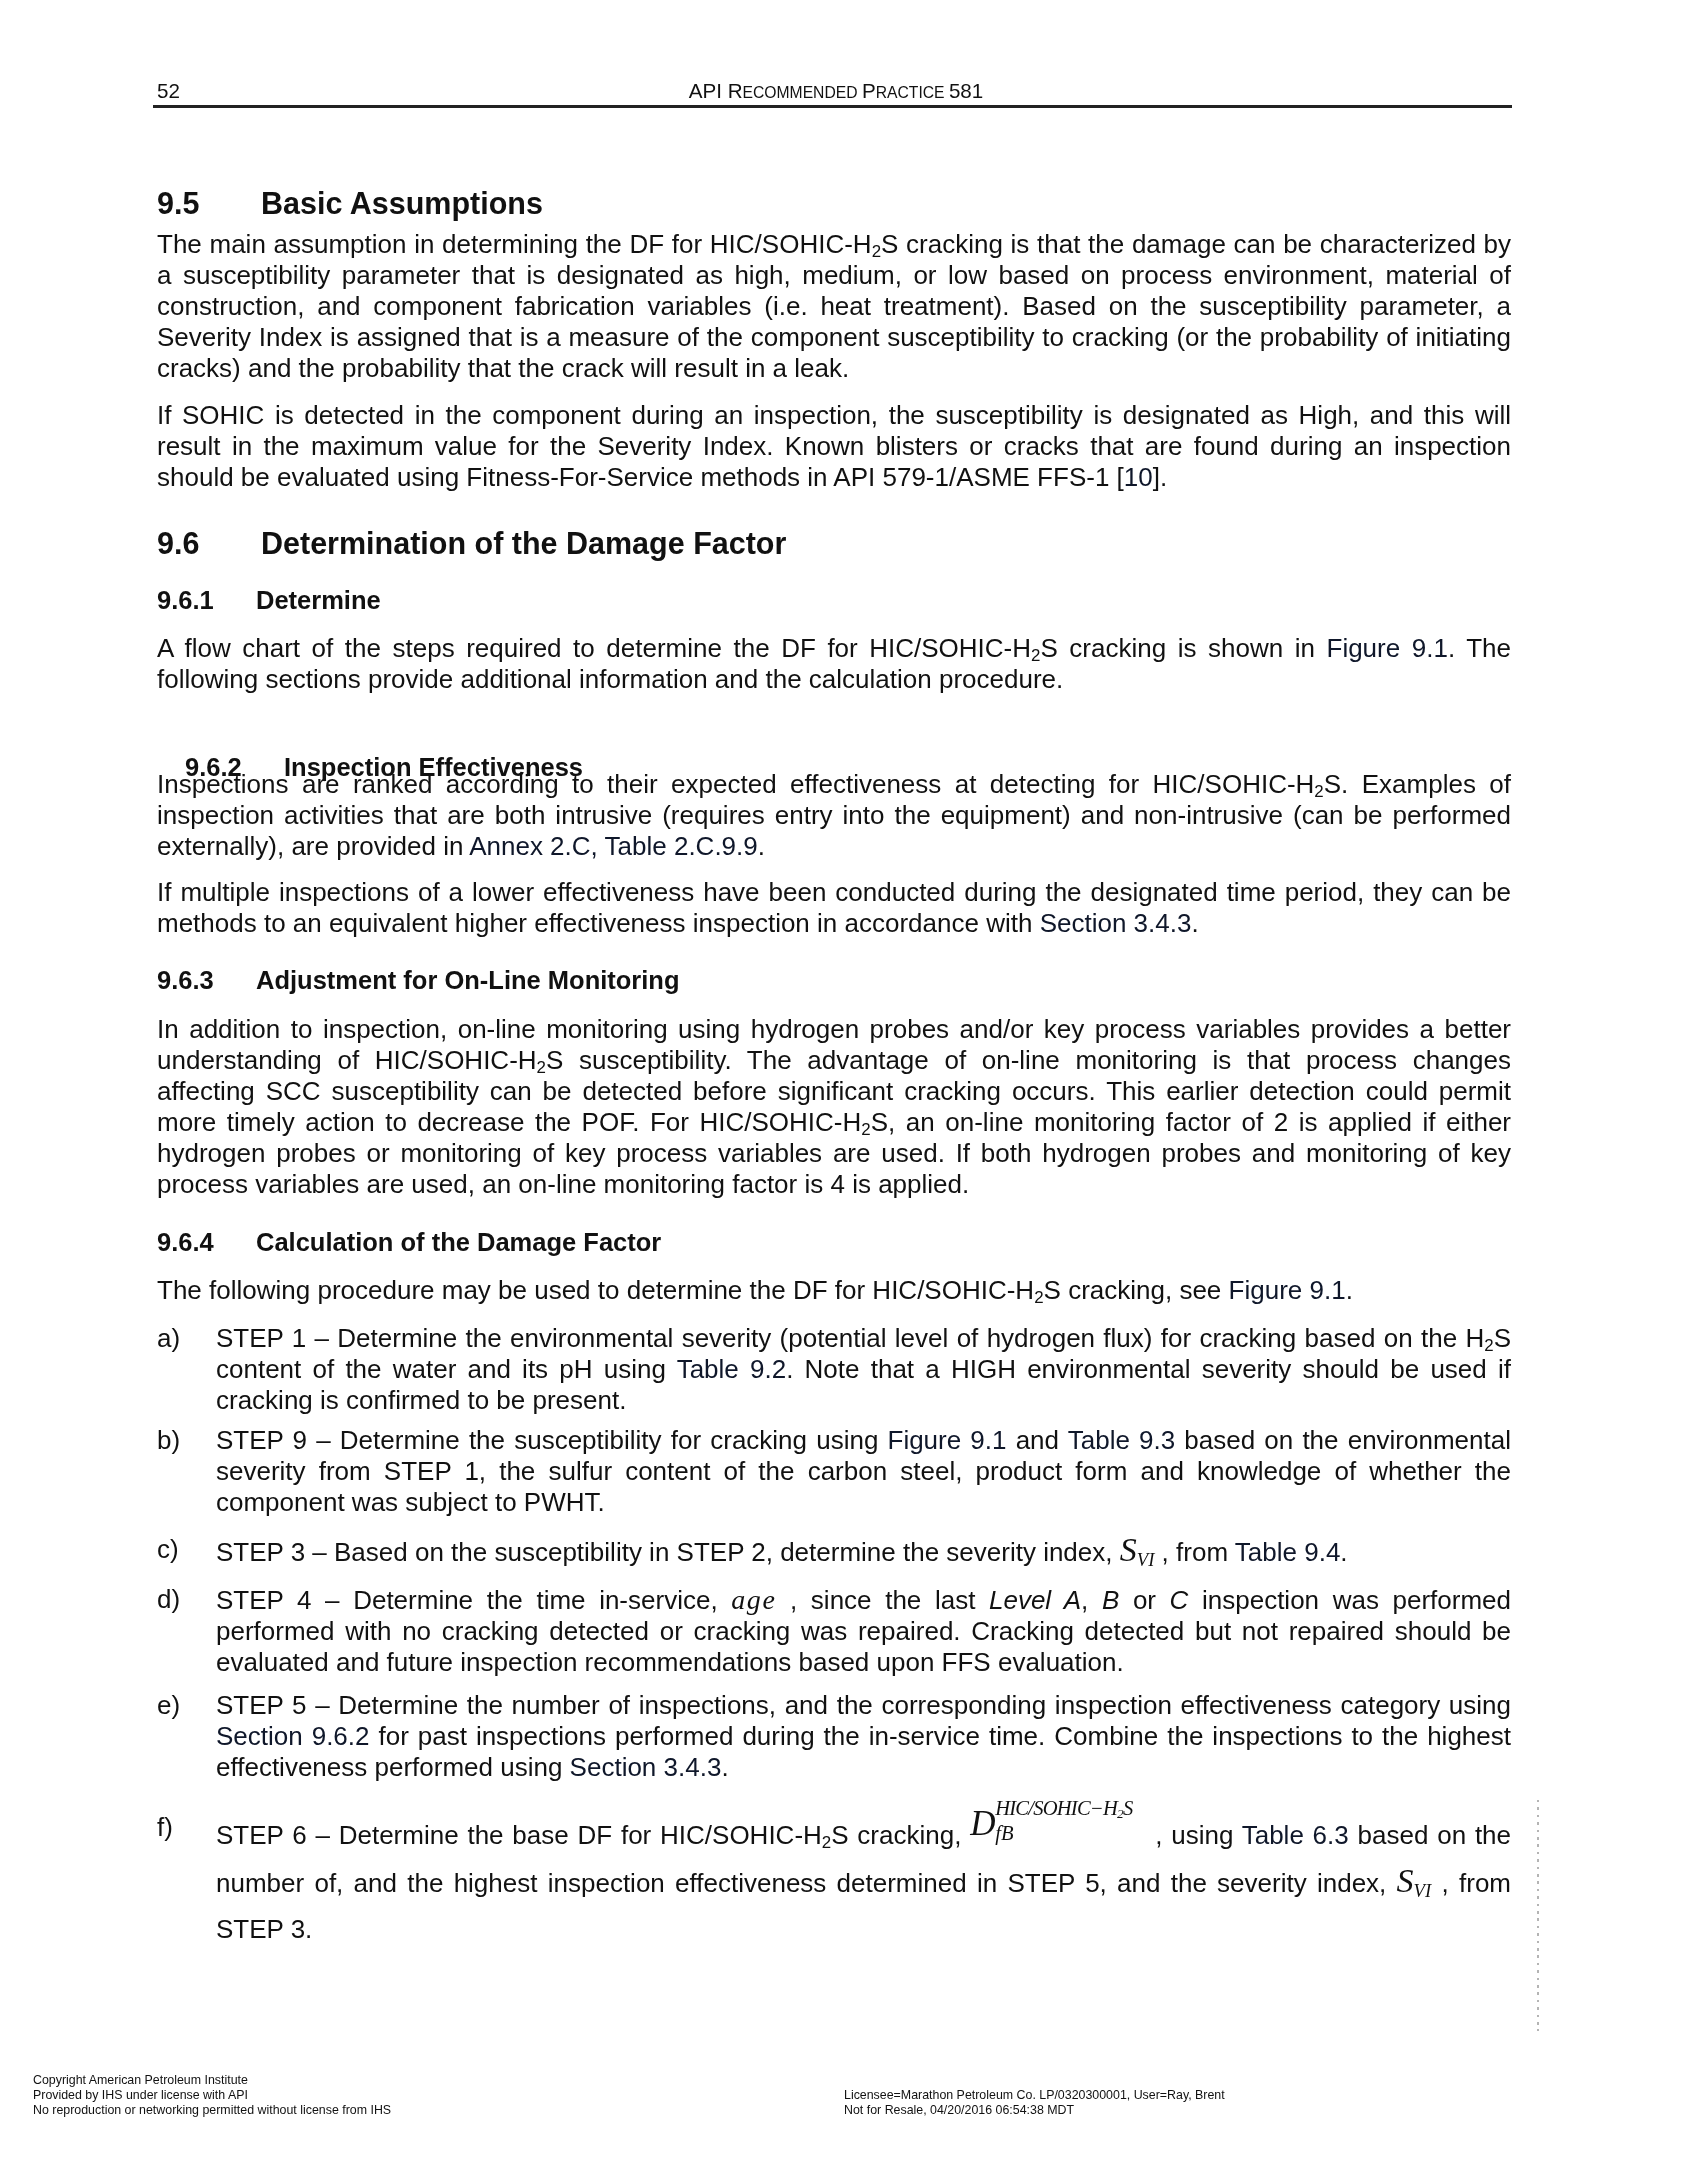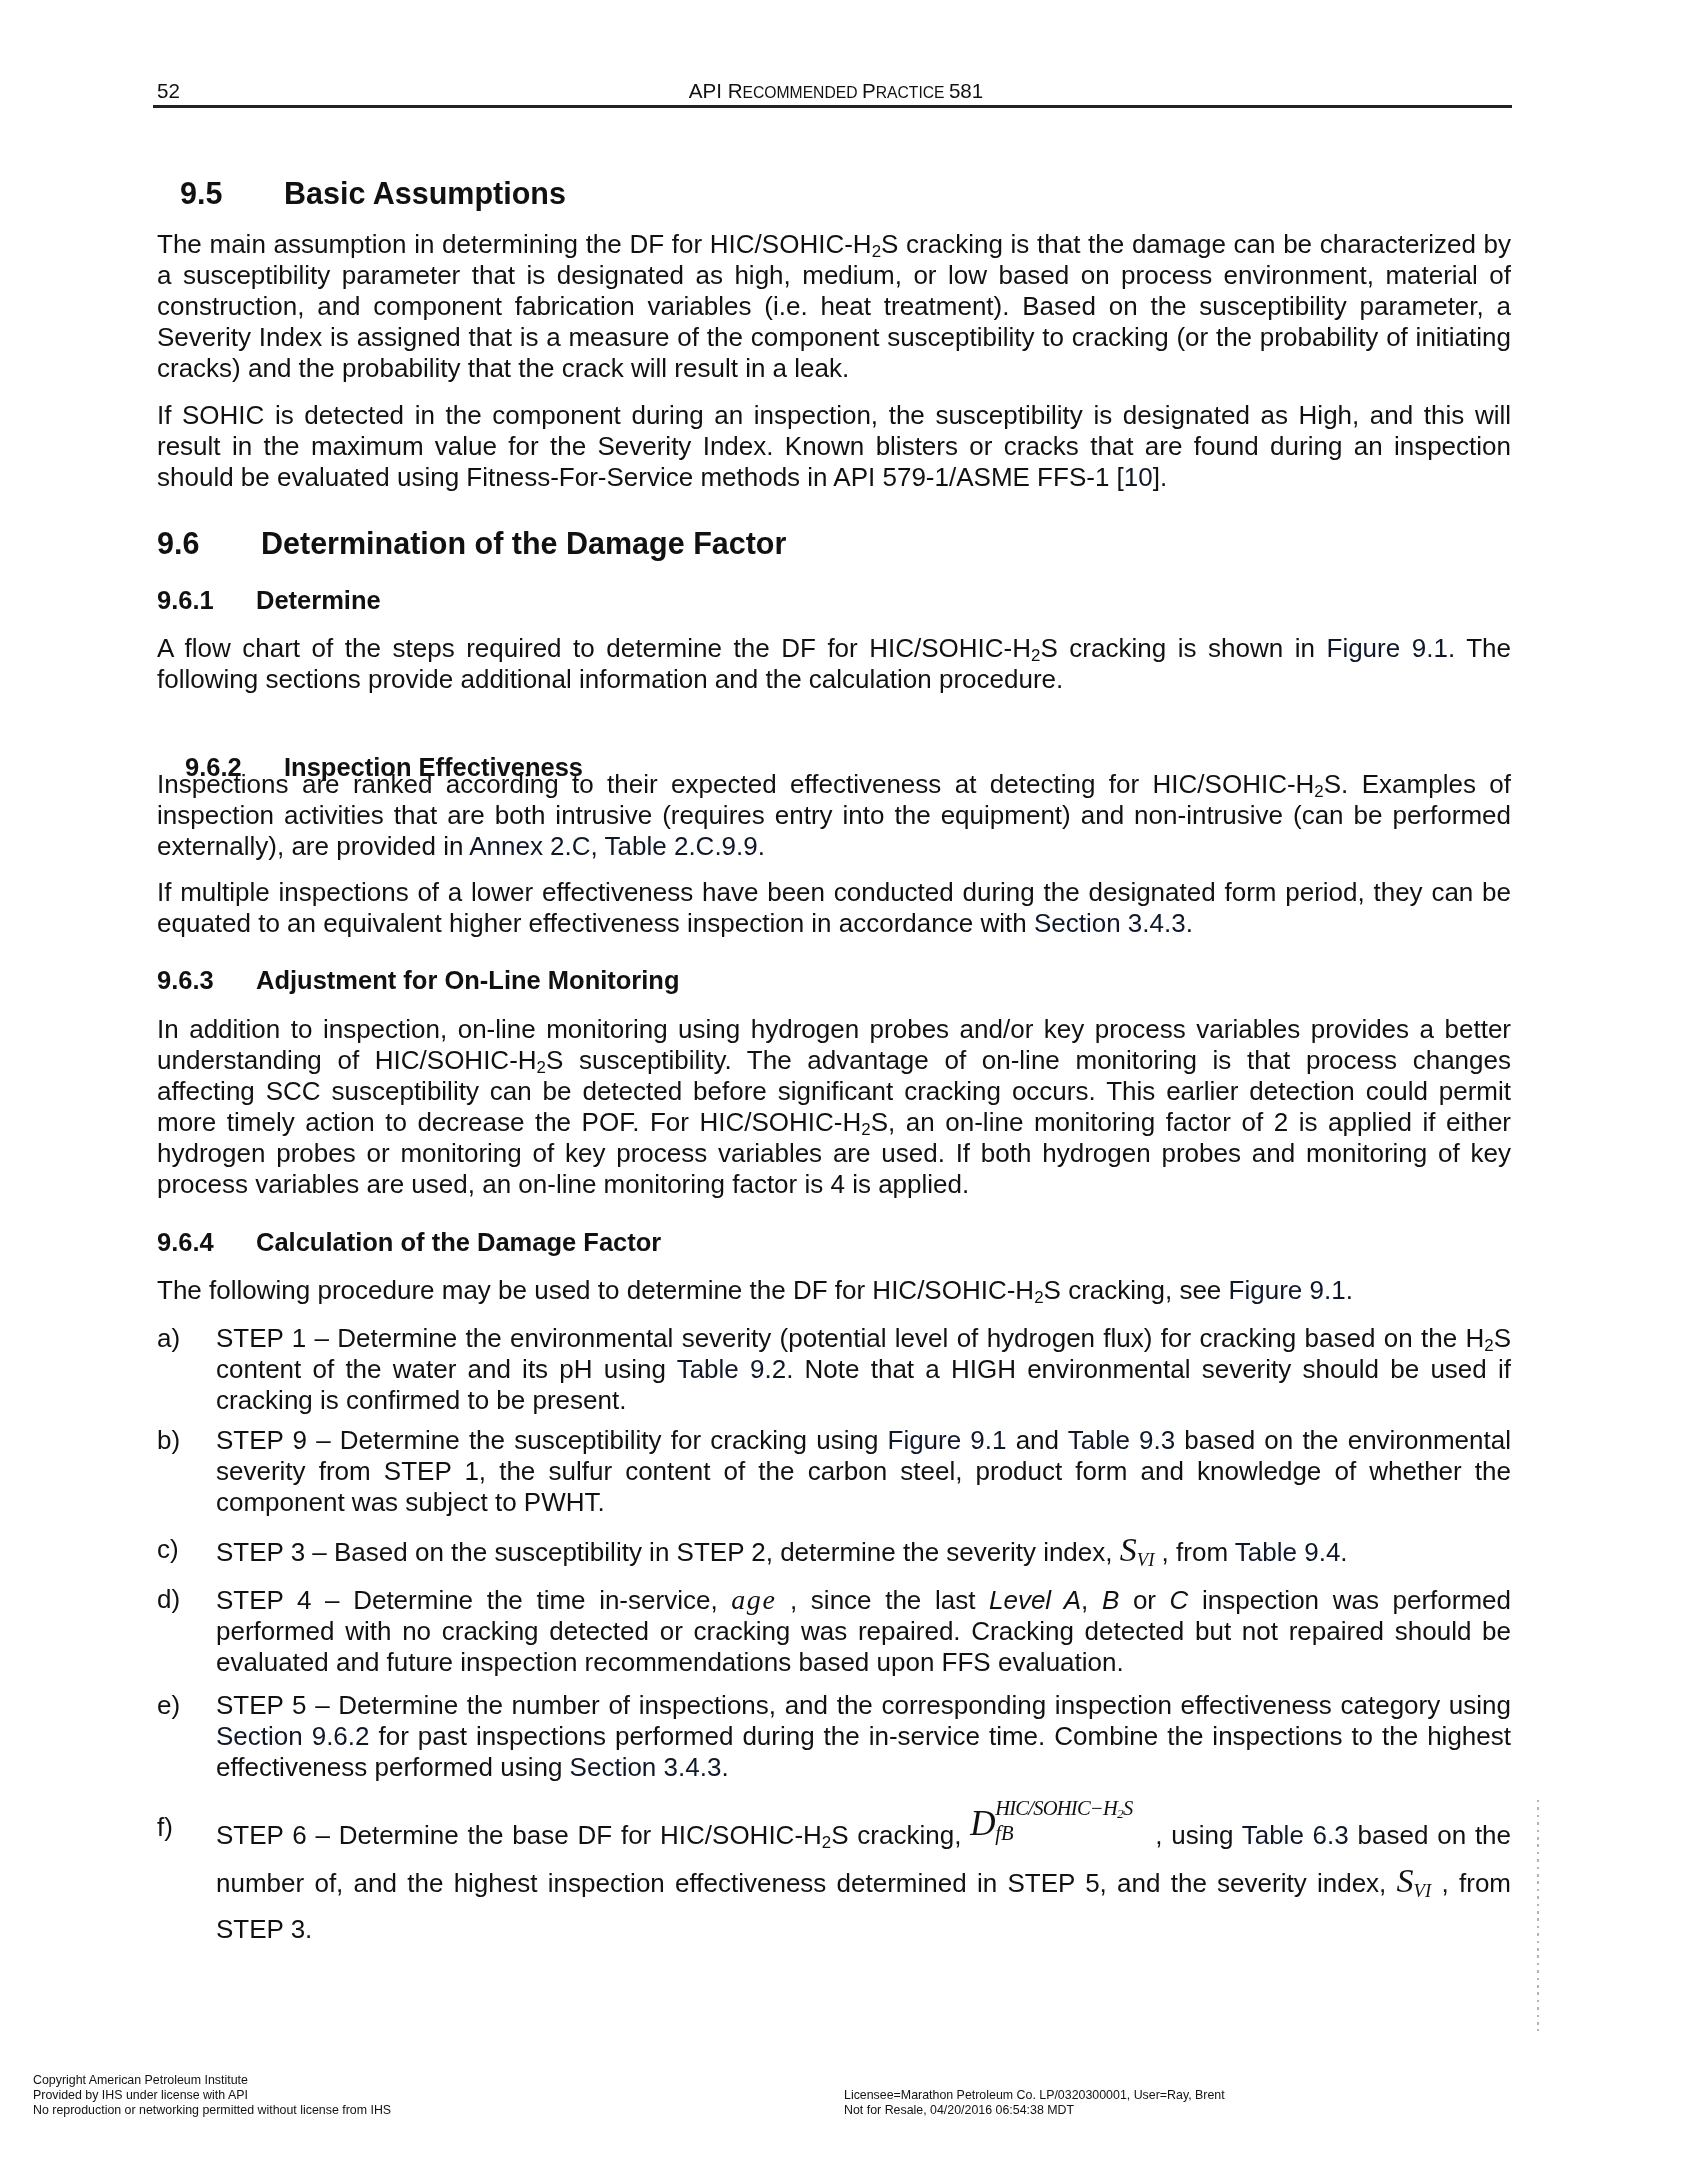--- a/index.html
+++ b/index.html
@@ -33,40 +33,40 @@
   .dots { left:1537px; top:1800px; width:1.6px; height:231px;
           background:repeating-linear-gradient(to bottom, #777 0 2.5px, transparent 2.5px 7.4px); opacity:0.55; }
 </style>
 </head>
 <body>
 
 <div class="abs hdr-num">52</div>
 <div class="abs hdr-title"><span>API </span><span>R</span><span class="sc">ECOMMENDED </span><span>P</span><span class="sc">RACTICE </span><span>581</span></div>
 <div class="abs hdr-rule"></div>
 
-<div class="abs h2" style="top:176px;margin-left:23px;">
+<div class="abs h2" style="top:186px;">
   <span class="num">9.5</span><span>Basic Assumptions</span>
 </div>
 <div class="abs para" style="top:229px;"><span>The main assumption in determining the DF for HIC/SOHIC-H</span><sub>2</sub><span>S cracking is that the damage can be characterized by a susceptibility parameter that is designated as high, medium, or low based on process environment, material of construction, and component fabrication variables (i.e. heat treatment). Based on the susceptibility parameter, a Severity Index is assigned that is a measure of the component susceptibility to cracking (or the probability of initiating cracks) and the probability that the crack will result in a leak.</span></div>
 <div class="abs para" style="top:400px;"><span>If SOHIC is detected in the component during an inspection, the susceptibility is designated as High, and this will result in the maximum value for the Severity Index. Known blisters or cracks that are found during an inspection should be evaluated using Fitness-For-Service methods in API 579-1/ASME FFS-1 [</span><a class="link">10</a><span>].</span></div>
 
 <div class="abs h2" style="top:526px;">
   <span class="num">9.6</span><span>Determination of the Damage Factor</span>
 </div>
 
 <div class="abs h3" style="top:586px;">
   <span class="num">9.6.1</span><span>Determine</span>
 </div>
 <div class="abs para" style="top:633px;"><span>A flow chart of the steps required to determine the DF for HIC/SOHIC-H</span><sub>2</sub><span>S cracking is shown in </span><a class="link">Figure 9.1</a><span>. The following sections provide additional information and the calculation procedure.</span></div>
 
 <div class="abs h3" style="top:753px;margin-left:28px;">
   <span class="num">9.6.2</span><span>Inspection Effectiveness</span>
 </div>
 <div class="abs para" style="top:769px;"><span>Inspections are ranked according to their expected effectiveness at detecting for HIC/SOHIC-H</span><sub>2</sub><span>S. Examples of inspection activities that are both intrusive (requires entry into the equipment) and non-intrusive (can be performed externally), are provided in </span><a class="link">Annex 2.C, Table 2.C.9.9</a><span>.</span></div>
-<div class="abs para" style="top:877px;"><span>If multiple inspections of a lower effectiveness have been conducted during the designated form period, they can be equated to an equivalent higher effectiveness inspection in accordance with </span><a class="link">Section 3.4.3</a><span>.</span></div>
+<div class="abs para" style="top:877px;"><span>If multiple inspections of a lower effectiveness have been conducted during the designated time period, they can be methods to an equivalent higher effectiveness inspection in accordance with </span><a class="link">Section 3.4.3</a><span>.</span></div>
 
 <div class="abs h3" style="top:966px;">
   <span class="num">9.6.3</span><span>Adjustment for On-Line Monitoring</span>
 </div>
 <div class="abs para" style="top:1014px;"><span>In addition to inspection, on-line monitoring using hydrogen probes and/or key process variables provides a better understanding of HIC/SOHIC-H</span><sub>2</sub><span>S susceptibility. The advantage of on-line monitoring is that process changes affecting SCC susceptibility can be detected before significant cracking occurs. This earlier detection could permit more timely action to decrease the POF. For HIC/SOHIC-H</span><sub>2</sub><span>S, an on-line monitoring factor of 2 is applied if either hydrogen probes or monitoring of key process variables are used. If both hydrogen probes and monitoring of key process variables are used, an on-line monitoring factor is 4 is applied.</span></div>
 
 <div class="abs h3" style="top:1228px;">
   <span class="num">9.6.4</span><span>Calculation of the Damage Factor</span>
 </div>
 <div class="abs para" style="top:1275px;"><span>The following procedure may be used to determine the DF for HIC/SOHIC-H</span><sub>2</sub><span>S cracking, see </span><a class="link">Figure 9.1</a><span>.</span></div>

